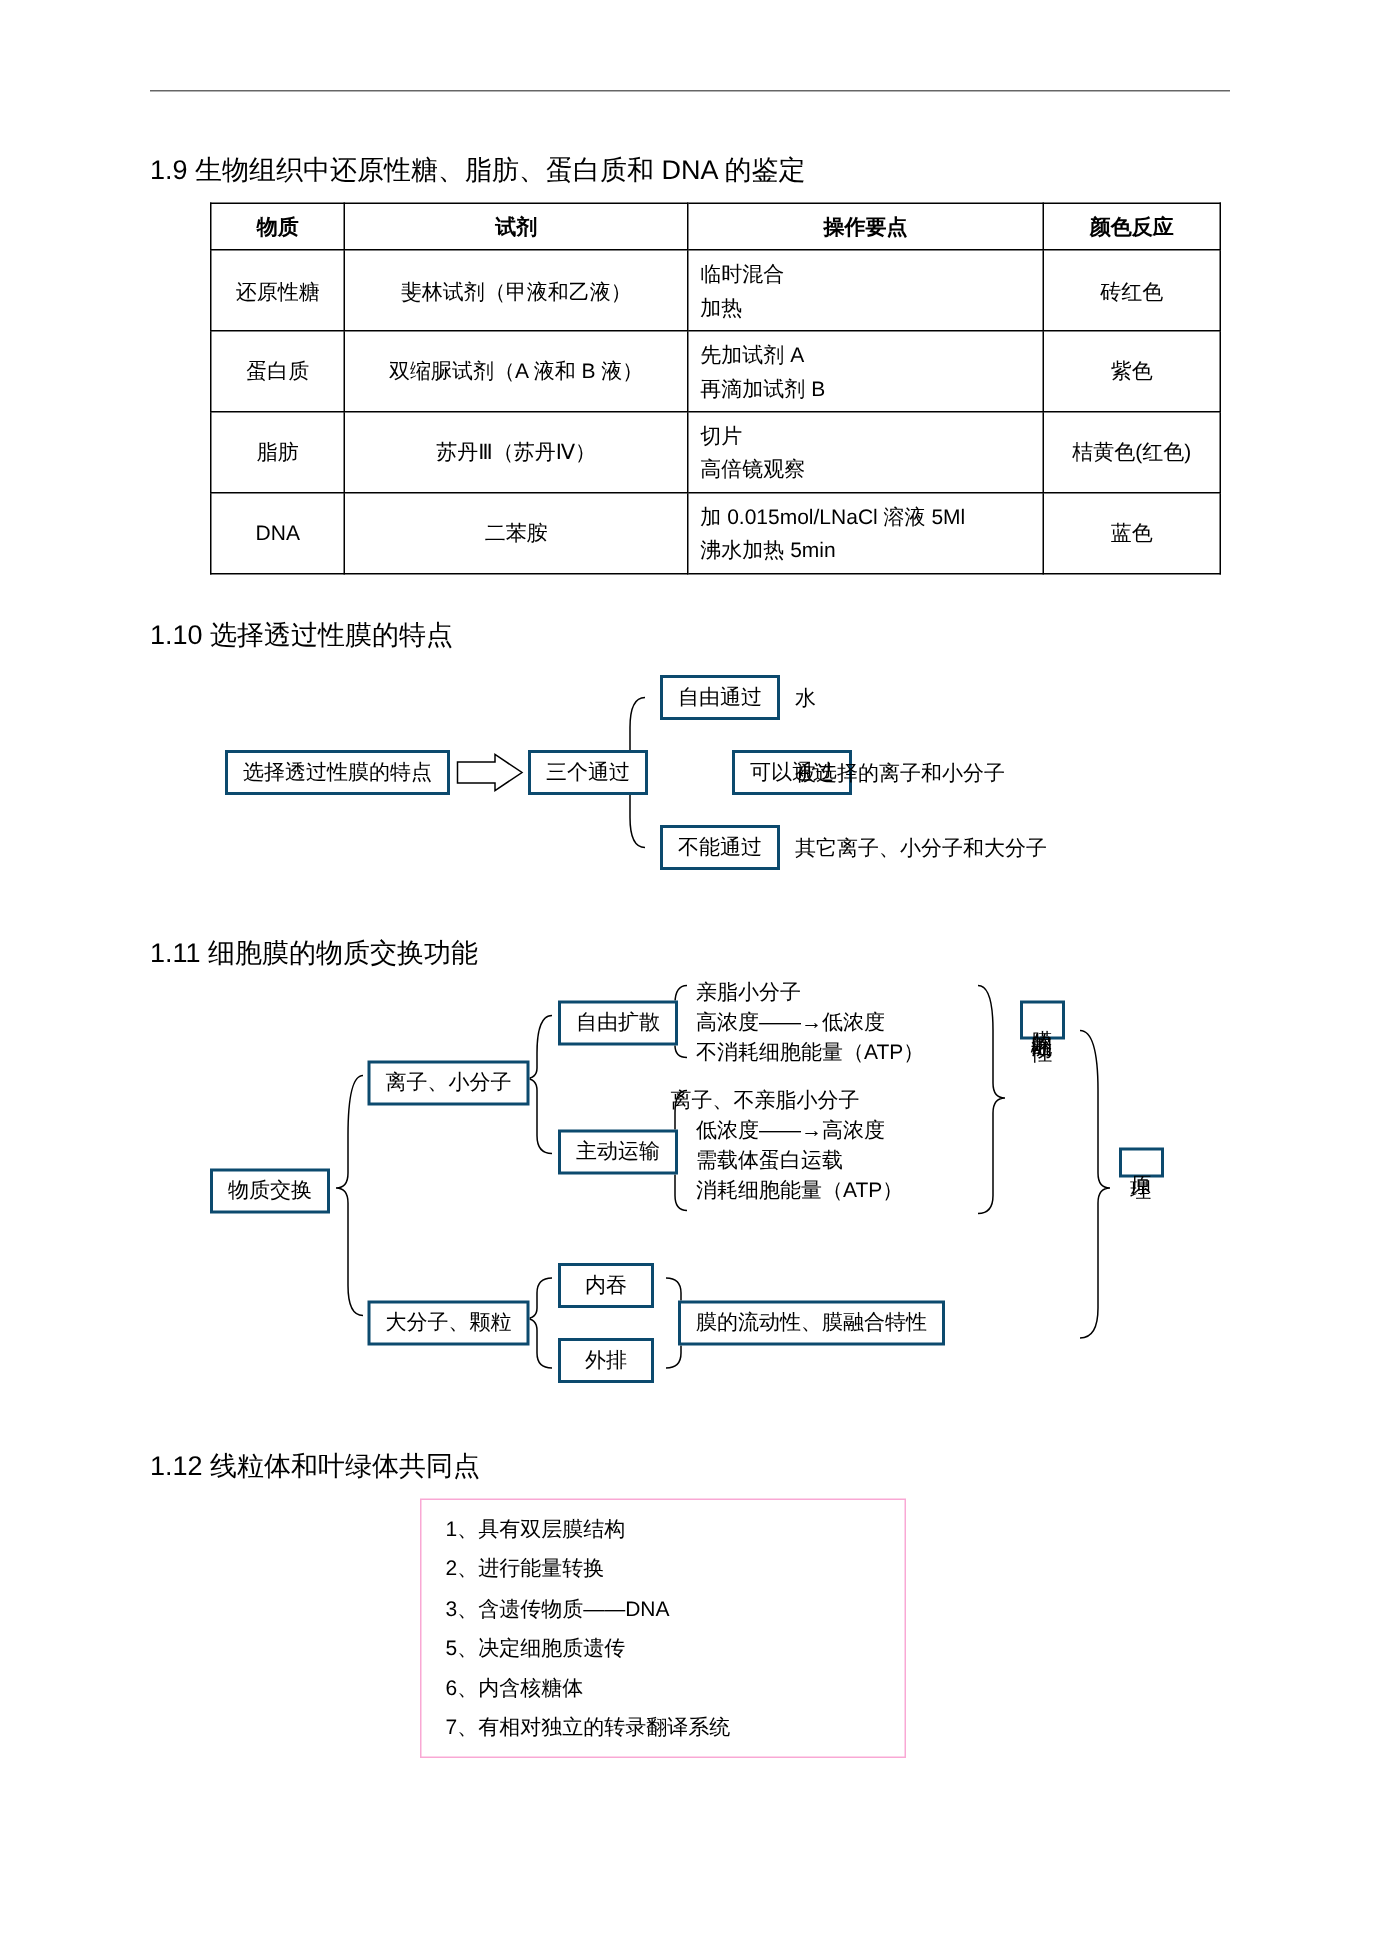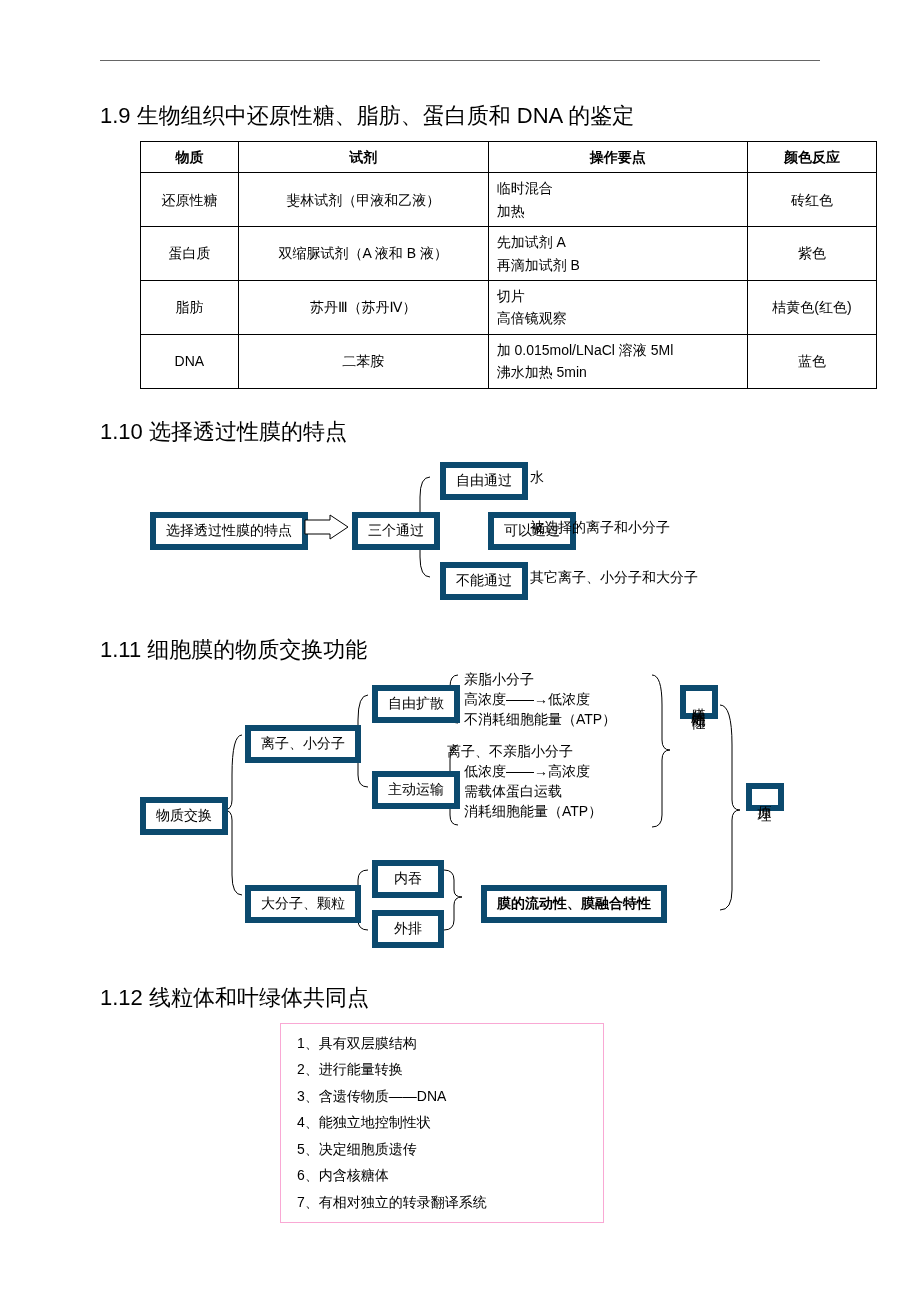--- a/index.html
+++ b/index.html
@@ -10,45 +10,45 @@
     margin: 0;
     padding: 60px 100px 40px 100px;
     width: 720px;
   }
   .top-rule {
     border-top: 1px solid #666;
     margin-bottom: 40px;
   }
   h2 {
     font-family: "Microsoft YaHei", sans-serif;
-    font-size: 22px;
+    font-size: 18px;
     font-weight: normal;
     margin: 28px 0 10px 0;
   }
   table.tbl {
     border-collapse: collapse;
-    width: 737px;
+    width: 674px;
     margin-left: 40px;
     font-size: 14px;
   }
   table.tbl th, table.tbl td {
     border: 1px solid #000;
     padding: 4px 8px;
     text-align: center;
     line-height: 1.6;
   }
   table.tbl td.left { text-align: left; }
   
   .diag {
     position: relative;
     margin-left: 40px;
   }
   .box {
     position: absolute;
-    border: 6px solid #0c4a6e;
+    border: 2px solid #0c4a6e;
     padding: 4px 10px;
     background: #fff;
     font-size: 14px;
     white-space: nowrap;
     text-align: center;
   }
   .txt {
     position: absolute;
     font-size: 14px;
     white-space: nowrap;
@@ -158,28 +158,27 @@
 
   <div class="txt" style="left:324px; top:-6px;">亲脂小分子</div>
   <div class="txt" style="left:324px; top:14px;">高浓度——→低浓度</div>
   <div class="txt" style="left:324px; top:34px;">不消耗细胞能量（ATP）</div>
 
   <div class="txt" style="left:307px; top:66px;">离子、不亲脂小分子</div>
   <div class="txt" style="left:324px; top:86px;">低浓度——→高浓度</div>
   <div class="txt" style="left:324px; top:106px;">需载体蛋白运载</div>
   <div class="txt" style="left:324px; top:126px;">消耗细胞能量（ATP）</div>
 
-  <div class="box" style="left:341px; top:210px;font-weight:bold;">膜的流动性、膜融合特性</div>
+  <div class="box" style="left:312px; top:210px;">膜的流动性、膜融合特性</div>
 
   <div class="box vbox" style="left:540px; top:10px; padding:6px 4px;">膜的流动性</div>
   <div class="box vbox" style="left:606px; top:108px; padding:6px 4px;">原理</div>
 </div>
 
 <h2>1.12 线粒体和叶绿体共同点</h2>
 <div class="listbox">
   <div>1、具有双层膜结构</div>
   <div>2、进行能量转换</div>
   <div>3、含遗传物质——DNA</div>
-  <div>4、能独立地控制性状</div>
   <div>5、决定细胞质遗传</div>
   <div>6、内含核糖体</div>
   <div>7、有相对独立的转录翻译系统</div>
 </div>
 
 </body></html>

